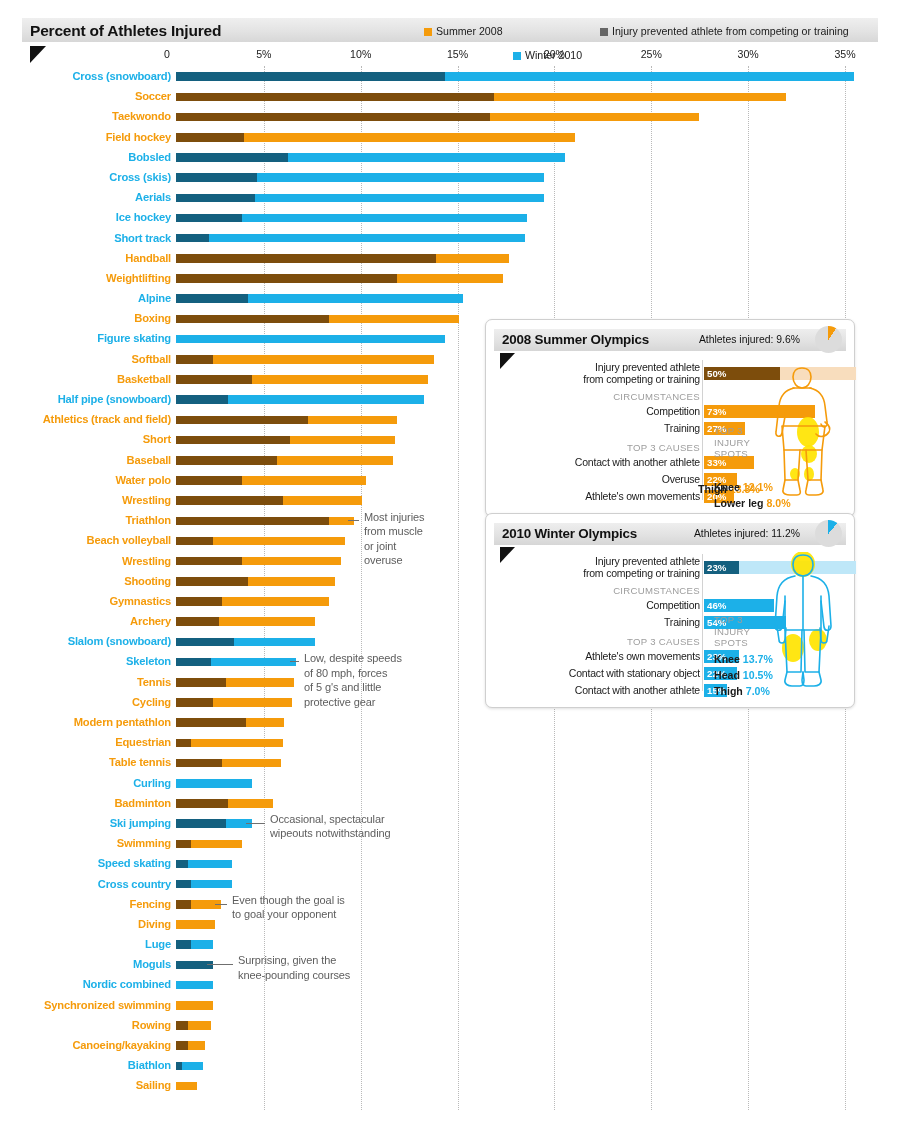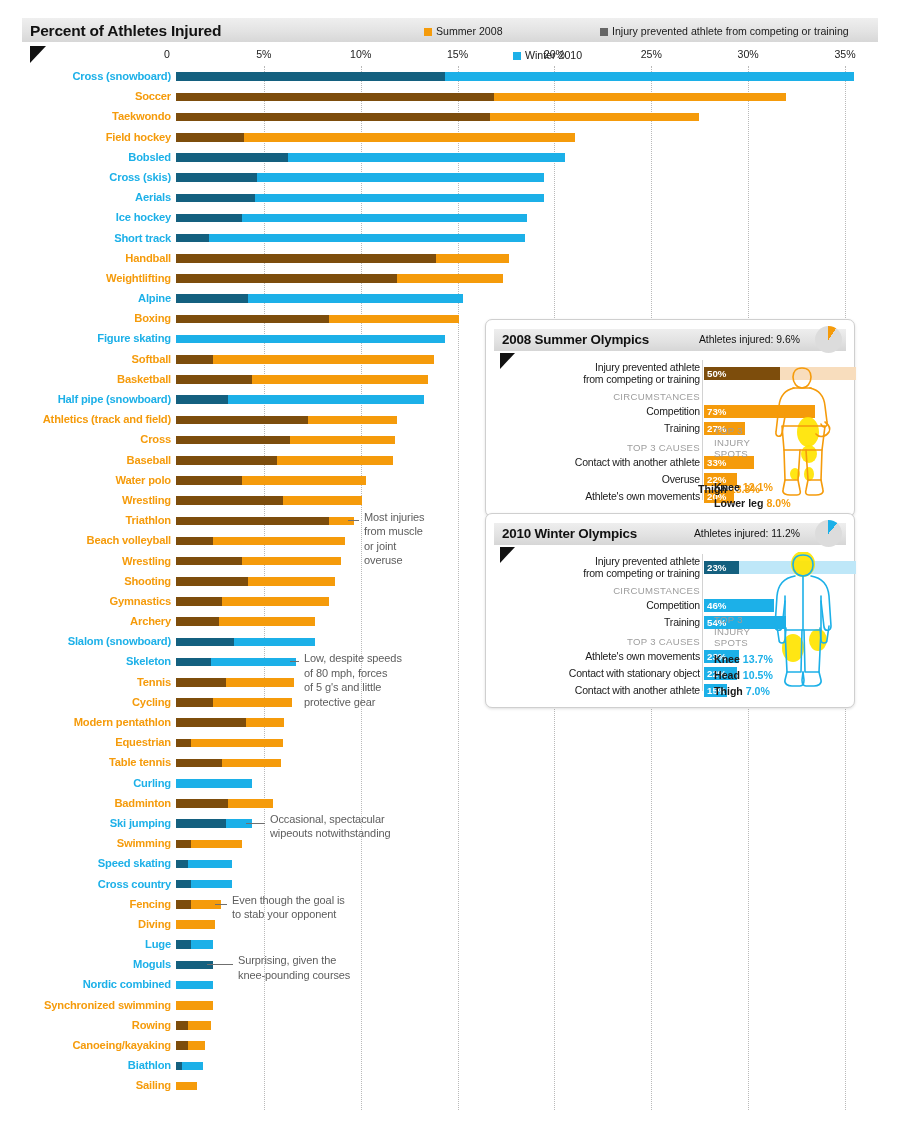--- a/index.html
+++ b/index.html
@@ -263,21 +263,21 @@
       </div>
     </div>
     <div class="row">
       <div class="row-label lbl-summer">Athletics (track and field)</div>
       <div class="bar-wrap" style="width: 220.834px;">
         <div class="bar-total t-summer" style="width: 220.834px;"></div>
         <div class="bar-dark d-summer" style="width: 131.726px;"></div>
       </div>
     </div>
     <div class="row">
-      <div class="row-label lbl-summer">Cross</div>
+      <div class="row-label lbl-summer">Short</div>
       <div class="bar-wrap" style="width: 218.897px;">
         <div class="bar-total t-summer" style="width: 218.897px;"></div>
         <div class="bar-dark d-summer" style="width: 114.291px;"></div>
       </div>
     </div>
     <div class="row">
       <div class="row-label lbl-summer">Baseball</div>
       <div class="bar-wrap" style="width: 216.96px;">
         <div class="bar-total t-summer" style="width: 216.96px;"></div>
         <div class="bar-dark d-summer" style="width: 100.731px;"></div>
@@ -512,21 +512,21 @@
       <div>protective gear</div>
     </div>
     <div class="callout-line" style="left: 245.549px; top: 823px; width: 19.4514px;"></div>
     <div class="callout" style="left: 270px; top: 812px;">
       <div>Occasional, spectacular</div>
       <div>wipeouts notwithstanding</div>
     </div>
     <div class="callout-line" style="left: 214.554px; top: 903.8px; width: 12.4457px;"></div>
     <div class="callout" style="left: 232px; top: 892.8px;">
       <div>Even though the goal is</div>
-      <div>to stab your opponent</div>
+      <div>to goal your opponent</div>
     </div>
     <div class="callout-line" style="left: 206.806px; top: 964.4px; width: 26.1943px;"></div>
     <div class="callout" style="left: 238px; top: 953.4px;">
       <div>Surprising, given the</div>
       <div>knee-pounding courses</div>
     </div>
   </div>
 <div id="panel-layer">
     <div class="panel" id="panel-summer" style="top: 319px; height: 196px;">
       <div class="panel-head"></div>

